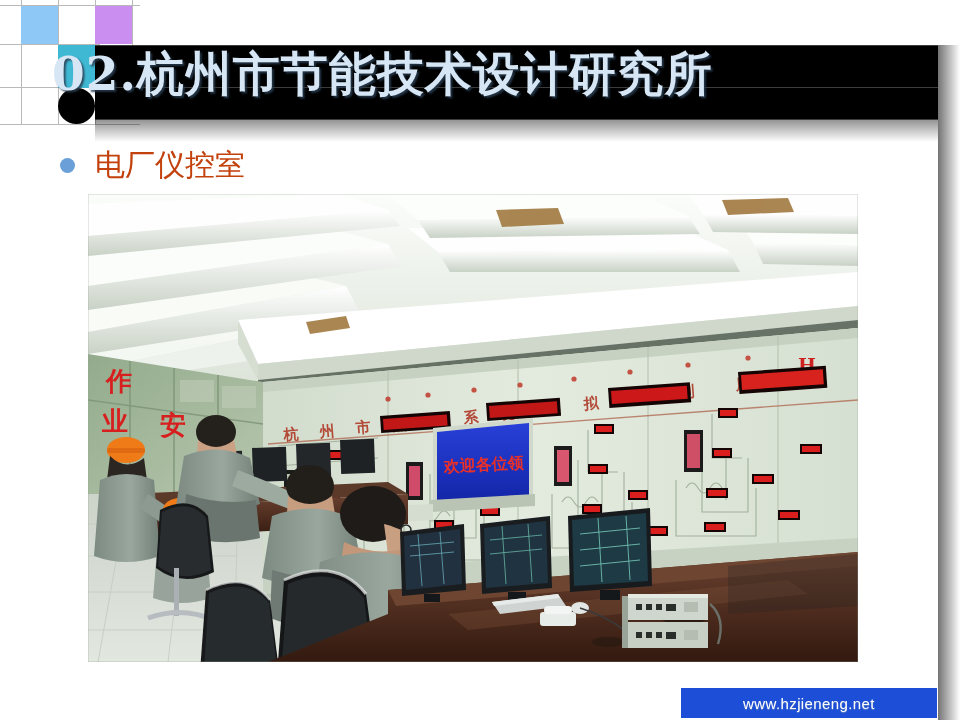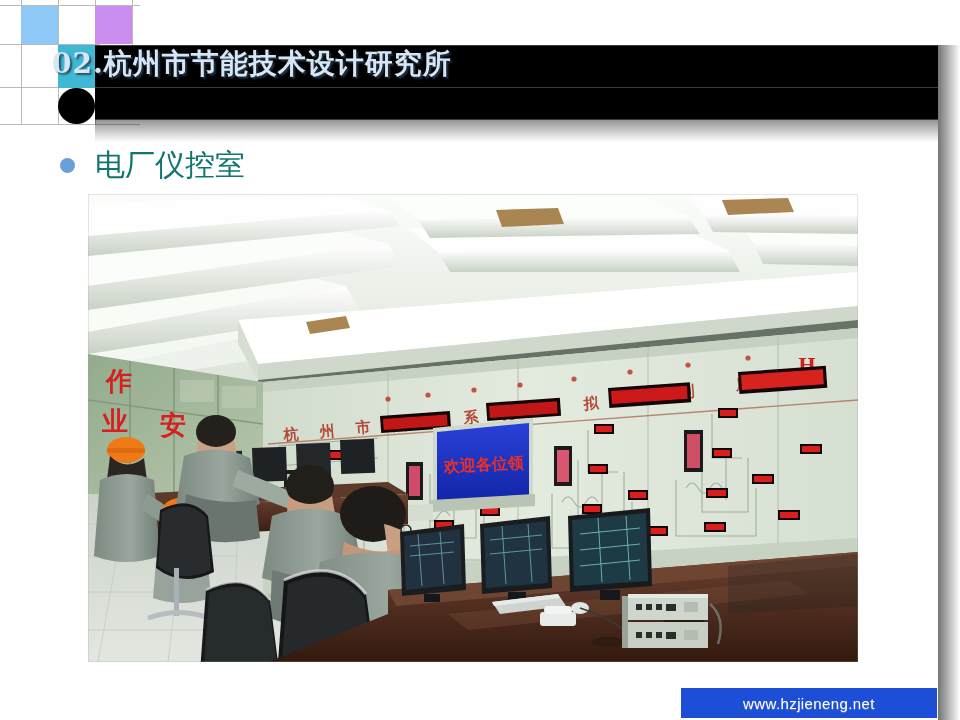--- a/index.html
+++ b/index.html
@@ -22,41 +22,41 @@
   .circ-black{position:absolute;left:58px;top:88px;width:37px;height:36px;background:#000;border-radius:50%;}
 
   
   .titlebar{
     position:absolute;left:95px;top:45px;width:843px;height:75px;
     background:#000;z-index:3;
   }
   .titlebar .tline{position:absolute;left:0;width:100%;height:1px;background:#6e6e6e;opacity:.55;}
   .title-text{
     position:absolute;left:52px;top:50px;z-index:6;
-    color:#d6e6f5;font-size:28px;line-height:1;
+    color:#d6e6f5;font-size:47px;line-height:1;
     font-family:"DejaVu Serif","Liberation Serif",serif;
     font-weight:bold;letter-spacing:1px;white-space:nowrap;
     text-shadow:2px 2px 2px rgba(40,60,80,.85);
   }
   
   .bar-shadow-bottom{
     position:absolute;left:95px;top:120px;width:843px;height:22px;z-index:2;
     background:linear-gradient(to bottom,rgba(0,0,0,.42),rgba(0,0,0,0));
   }
   .bar-shadow-right{
     position:absolute;left:938px;top:45px;width:22px;height:675px;z-index:2;
     background:linear-gradient(to right,rgba(0,0,0,.55),rgba(0,0,0,0));
   }
 
   
   .bullet-row{position:absolute;left:60px;top:150px;z-index:4;display:flex;align-items:center;}
   .bullet-dot{width:15px;height:15px;border-radius:50%;background:#6a9fd8;margin-right:20px;flex:0 0 auto;}
   .bullet-text{
     font-family:"DejaVu Serif","Liberation Serif",serif;
-    font-size:30px;color:#0f766e;line-height:1;white-space:nowrap;
+    font-size:30px;color:#c2410c;line-height:1;white-space:nowrap;
   }
 
   
   .photo{
     position:absolute;left:88px;top:194px;width:770px;height:468px;z-index:4;
     overflow:hidden;background:#dfe6dd;
   }
   .photo svg{display:block;width:770px;height:468px;}
 
   

